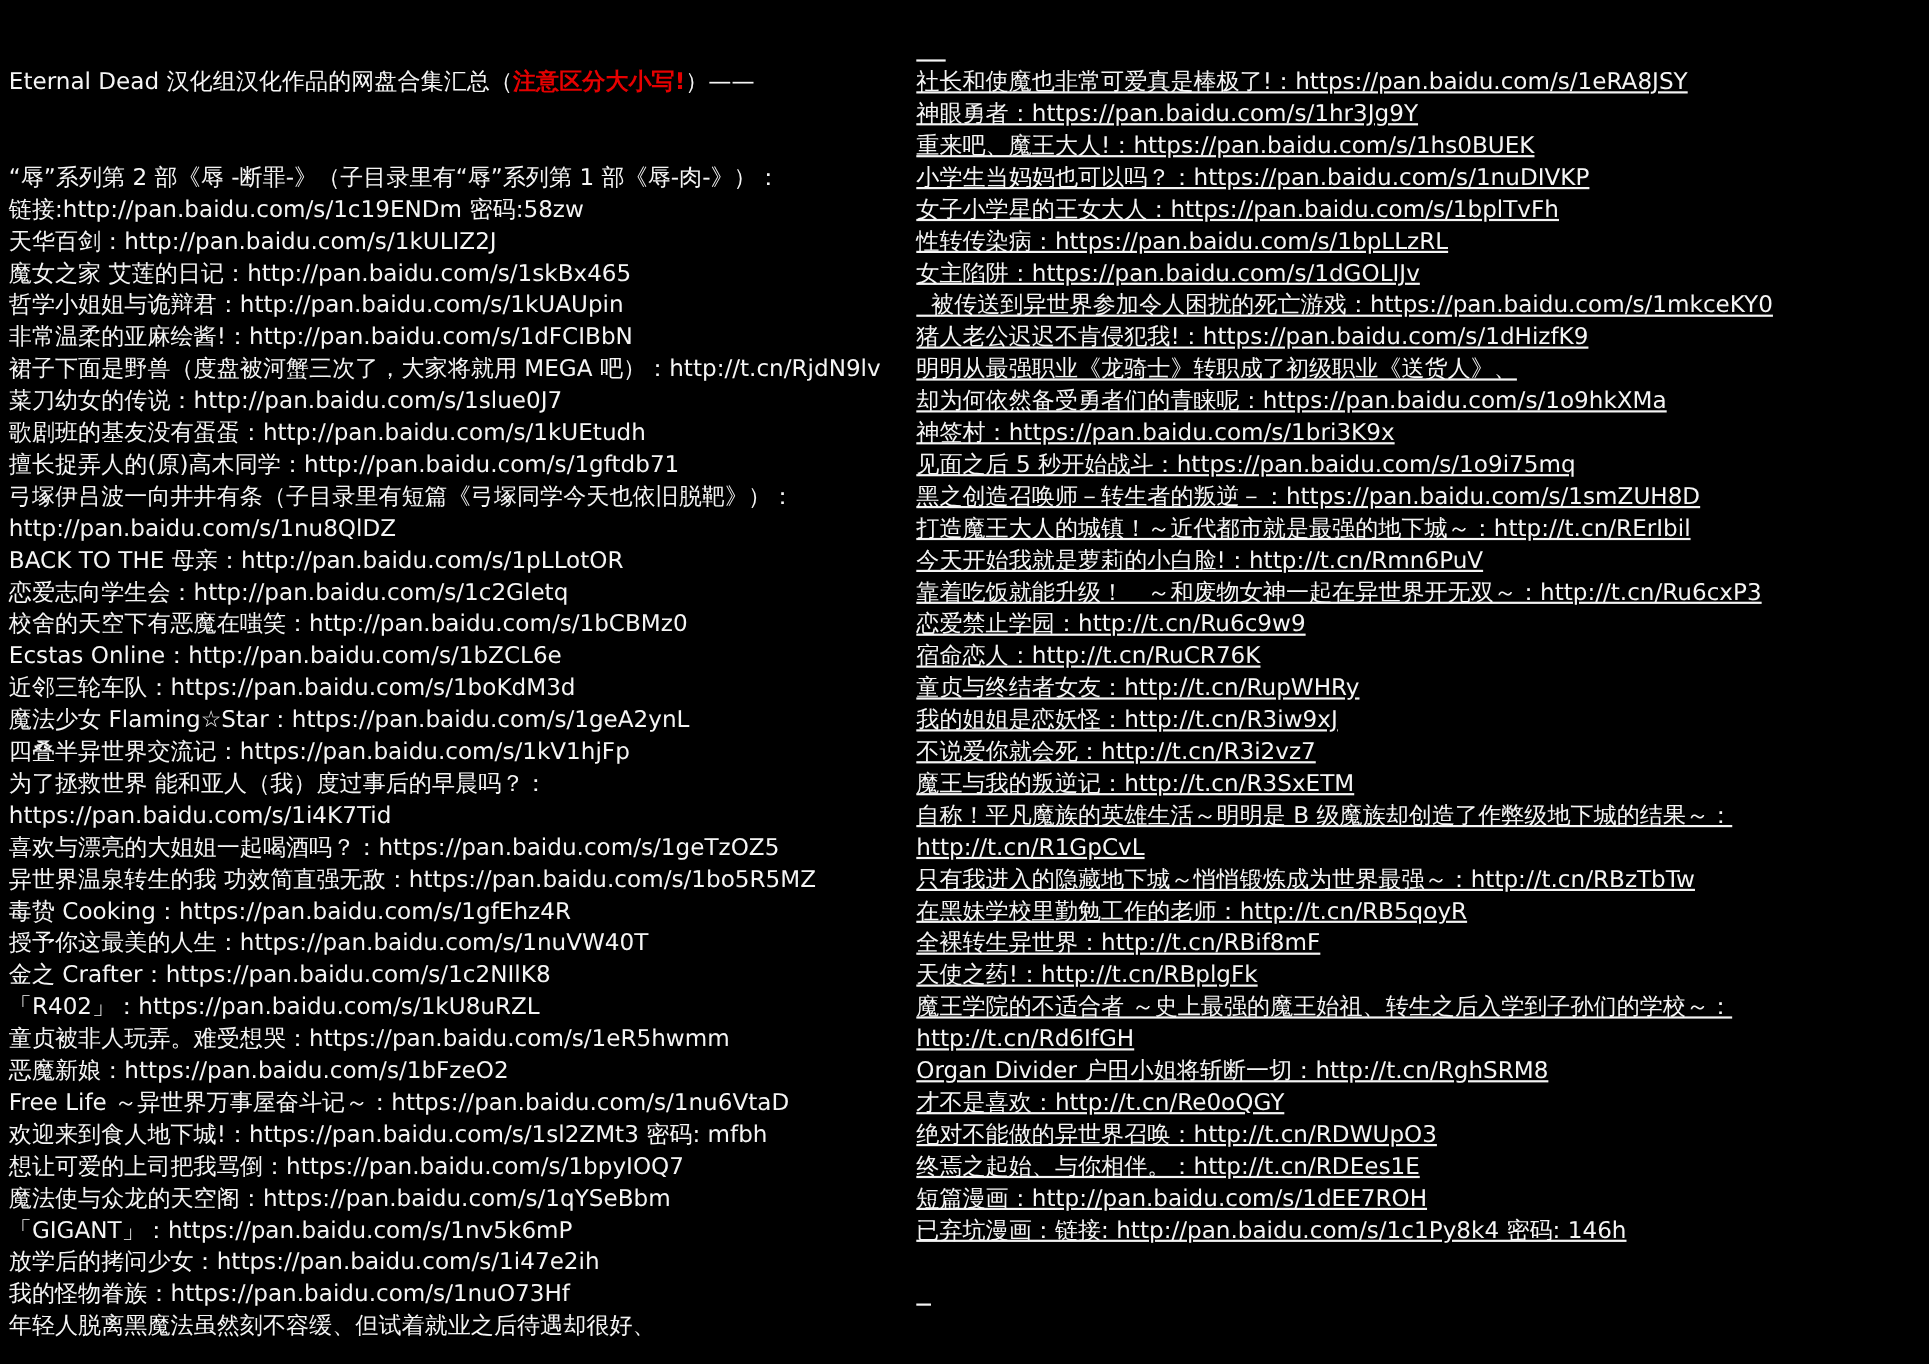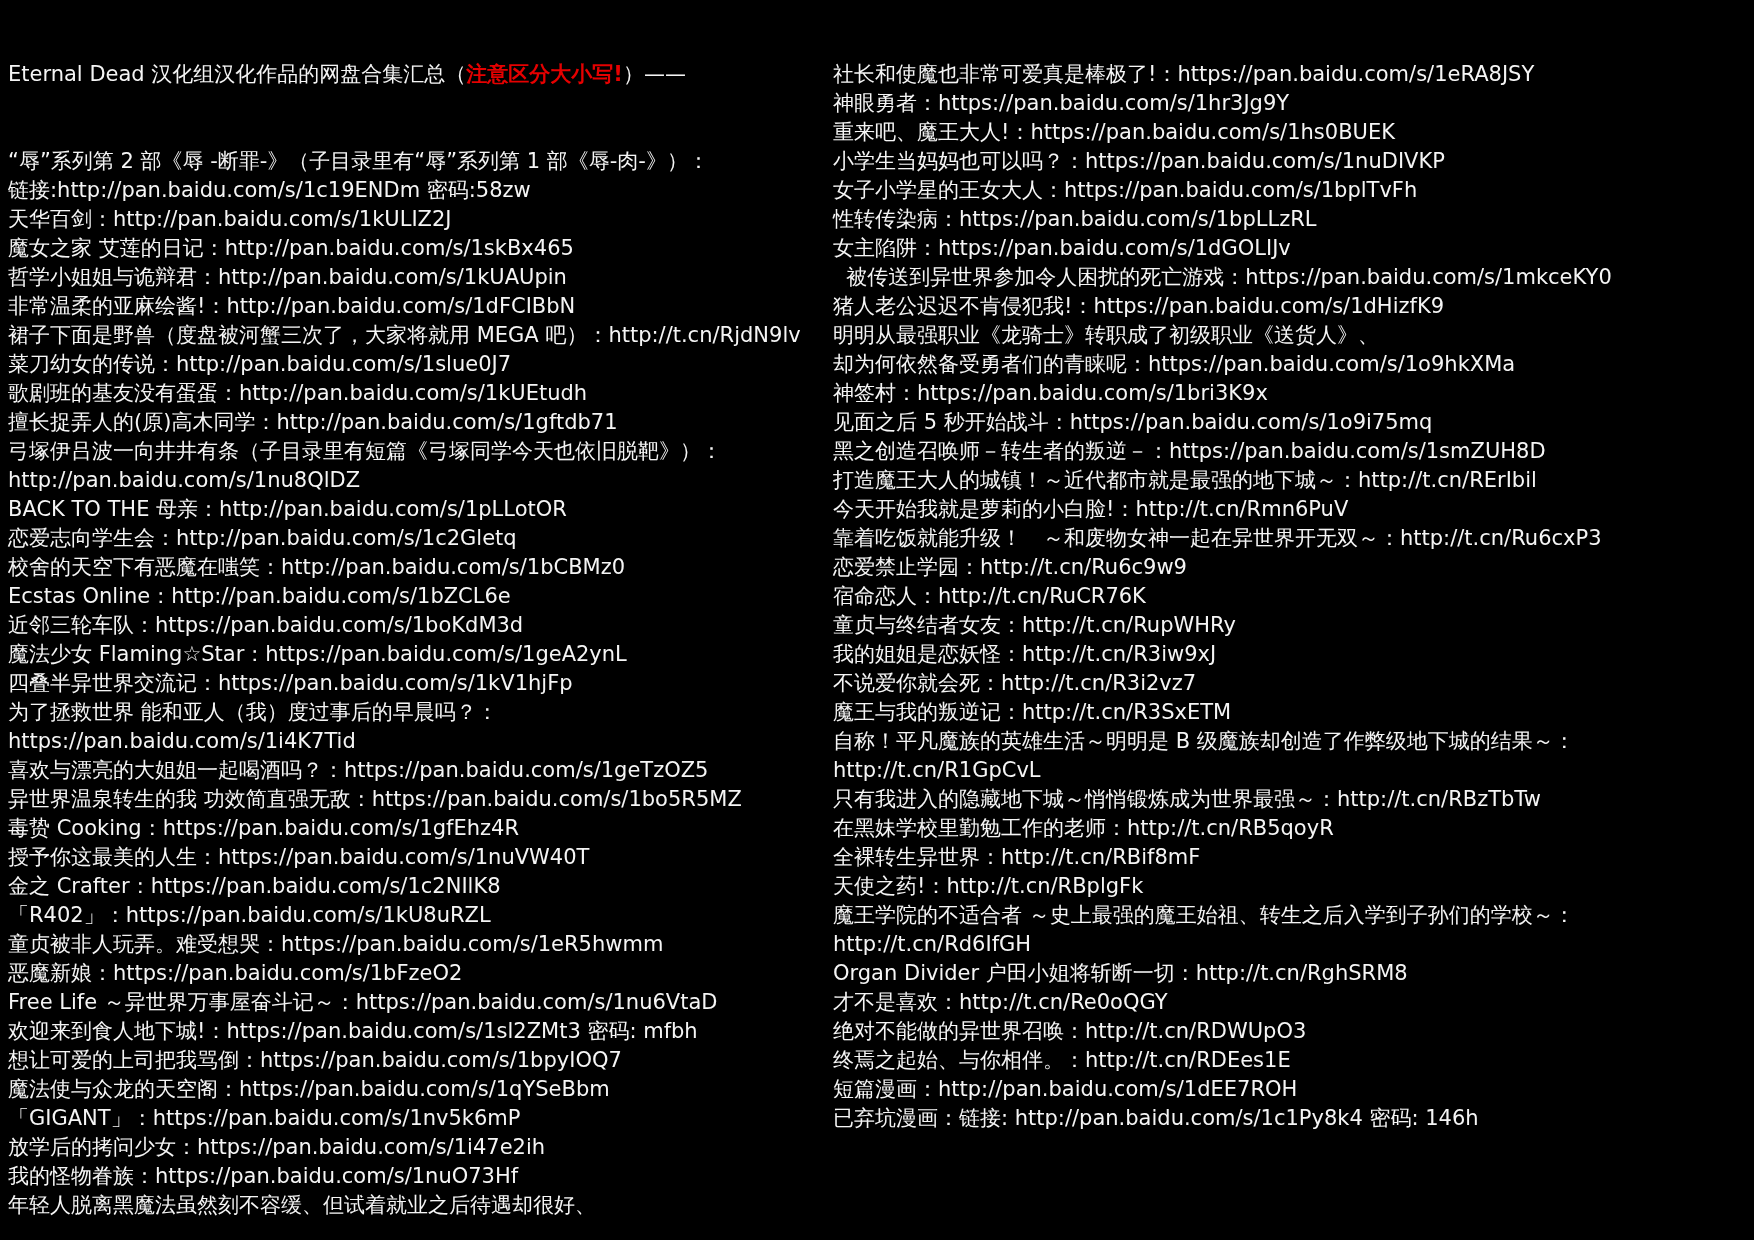--- a/index.html
+++ b/index.html
@@ -22,21 +22,21 @@
     font-size:21px;
     line-height:29px;
     font-weight:400;
   }
   .column{
     position:absolute;
     top:2px;
     white-space:pre;
   }
   .column--left{left:8px;}
-  .column--right{left:833px;}
+  .column--right{left:833px;text-decoration:underline;}
   .line{
     height:29px;
     white-space:pre;
   }
   .warn{
     color:var(--warn);
     font-weight:700;
   }
 </style>
 </head>

